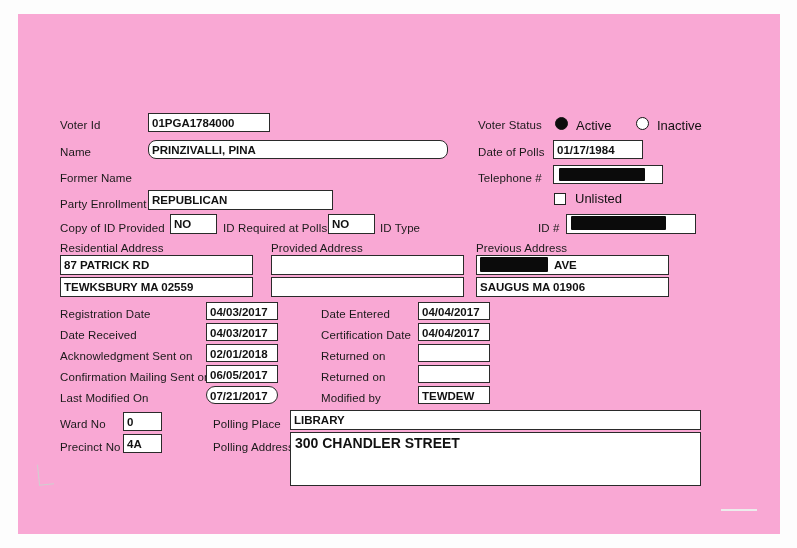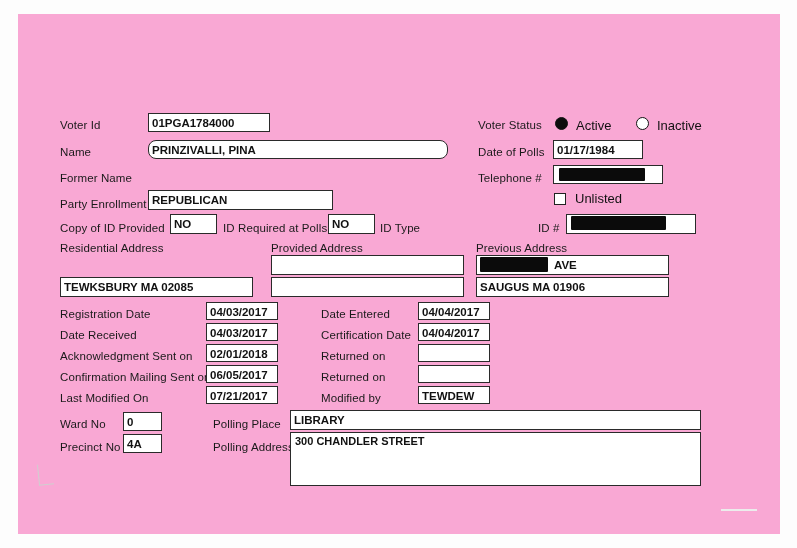--- a/index.html
+++ b/index.html
@@ -137,21 +137,22 @@
     <span class="lbl" style="left:205px; top:208px;">ID Required at Polls</span>
     <div class="field" style="left:310px; top:200px; width:47px; height:20px;">NO</div>
 
     <span class="lbl" style="left:362px; top:208px;">ID Type</span>
 
     <span class="lbl" style="left:520px; top:208px;">ID #</span>
     <div class="field" style="left:548px; top:200px; width:130px; height:20px;"></div>
     <div class="redact" style="left:553px; top:202px; width:95px; height:14px;"></div>
 
     <span class="lbl" style="left:42px; top:228px;">Residential Address</span>
-    <div class="field" style="left:42px; top:263px; width:193px; height:20px;">TEWKSBURY MA 02085</div>
+    <div class="field" style="left:42px; top:241px; width:193px; height:20px;">87 PATRICK RD</div>
+    <div class="field" style="left:42px; top:263px; width:193px; height:20px;">TEWKSBURY MA 02559</div>
 
     <span class="lbl" style="left:253px; top:228px;">Provided Address</span>
     <div class="field" style="left:253px; top:241px; width:193px; height:20px;"></div>
     <div class="field" style="left:253px; top:263px; width:193px; height:20px;"></div>
 
     <span class="lbl" style="left:458px; top:228px;">Previous Address</span>
     <div class="field" style="left:458px; top:241px; width:193px; height:20px; text-align:left;">
       <span style="display:inline-block; width:74px;"></span><span>AVE</span>
     </div>
     <div class="redact" style="left:462px; top:243px; width:68px; height:15px;"></div>
@@ -163,21 +164,21 @@
     <span class="lbl" style="left:42px; top:315px;">Date Received</span>
     <div class="field" style="left:188px; top:309px; width:72px; height:18px;">04/03/2017</div>
 
     <span class="lbl" style="left:42px; top:336px;">Acknowledgment Sent on</span>
     <div class="field" style="left:188px; top:330px; width:72px; height:18px;">02/01/2018</div>
 
     <span class="lbl" style="left:42px; top:357px;">Confirmation Mailing Sent on</span>
     <div class="field" style="left:188px; top:351px; width:72px; height:18px;">06/05/2017</div>
 
     <span class="lbl" style="left:42px; top:378px;">Last Modified On</span>
-    <div class="field" style="left:188px; top:372px; width:72px; height:18px;">07/21/2017</div>
+    <div class="field" style="left:188px; top:372px; width:72px; height:18px;border-radius:9px;">07/21/2017</div>
 
     <span class="lbl" style="left:303px; top:294px;">Date Entered</span>
     <div class="field" style="left:400px; top:288px; width:72px; height:18px;">04/04/2017</div>
 
     <span class="lbl" style="left:303px; top:315px;">Certification Date</span>
     <div class="field" style="left:400px; top:309px; width:72px; height:18px;">04/04/2017</div>
 
     <span class="lbl" style="left:303px; top:336px;">Returned on</span>
     <div class="field" style="left:400px; top:330px; width:72px; height:18px;"></div>
 
@@ -191,19 +192,19 @@
     <div class="field" style="left:105px; top:398px; width:39px; height:19px;">0</div>
 
     <span class="lbl" style="left:42px; top:427px;">Precinct No</span>
     <div class="field" style="left:105px; top:420px; width:39px; height:19px;">4A</div>
 
     <span class="lbl" style="left:195px; top:404px;">Polling Place</span>
     <div class="field" style="left:272px; top:396px; width:411px; height:20px;">LIBRARY</div>
 
     <span class="lbl" style="left:195px; top:427px;">Polling Address</span>
     <div class="tall-box" style="left:272px; top:418px; width:411px; height:54px;">
-      <div style="position:absolute; left:4px; top:2px; font-size:11px; font-weight:bold; color:#111;">300 CHANDLER STREET</div>
+      <div style="position:absolute; left:4px; top:2px; font-size:14px; font-weight:bold; color:#111;">300 CHANDLER STREET</div>
     </div>
 
     <div class="corner-mark"></div>
     <div class="speck" style="left:703px; top:495px; width:36px; height:2px; background:#ececec;"></div>
   </div>
 </div>
 
 </body></html>

